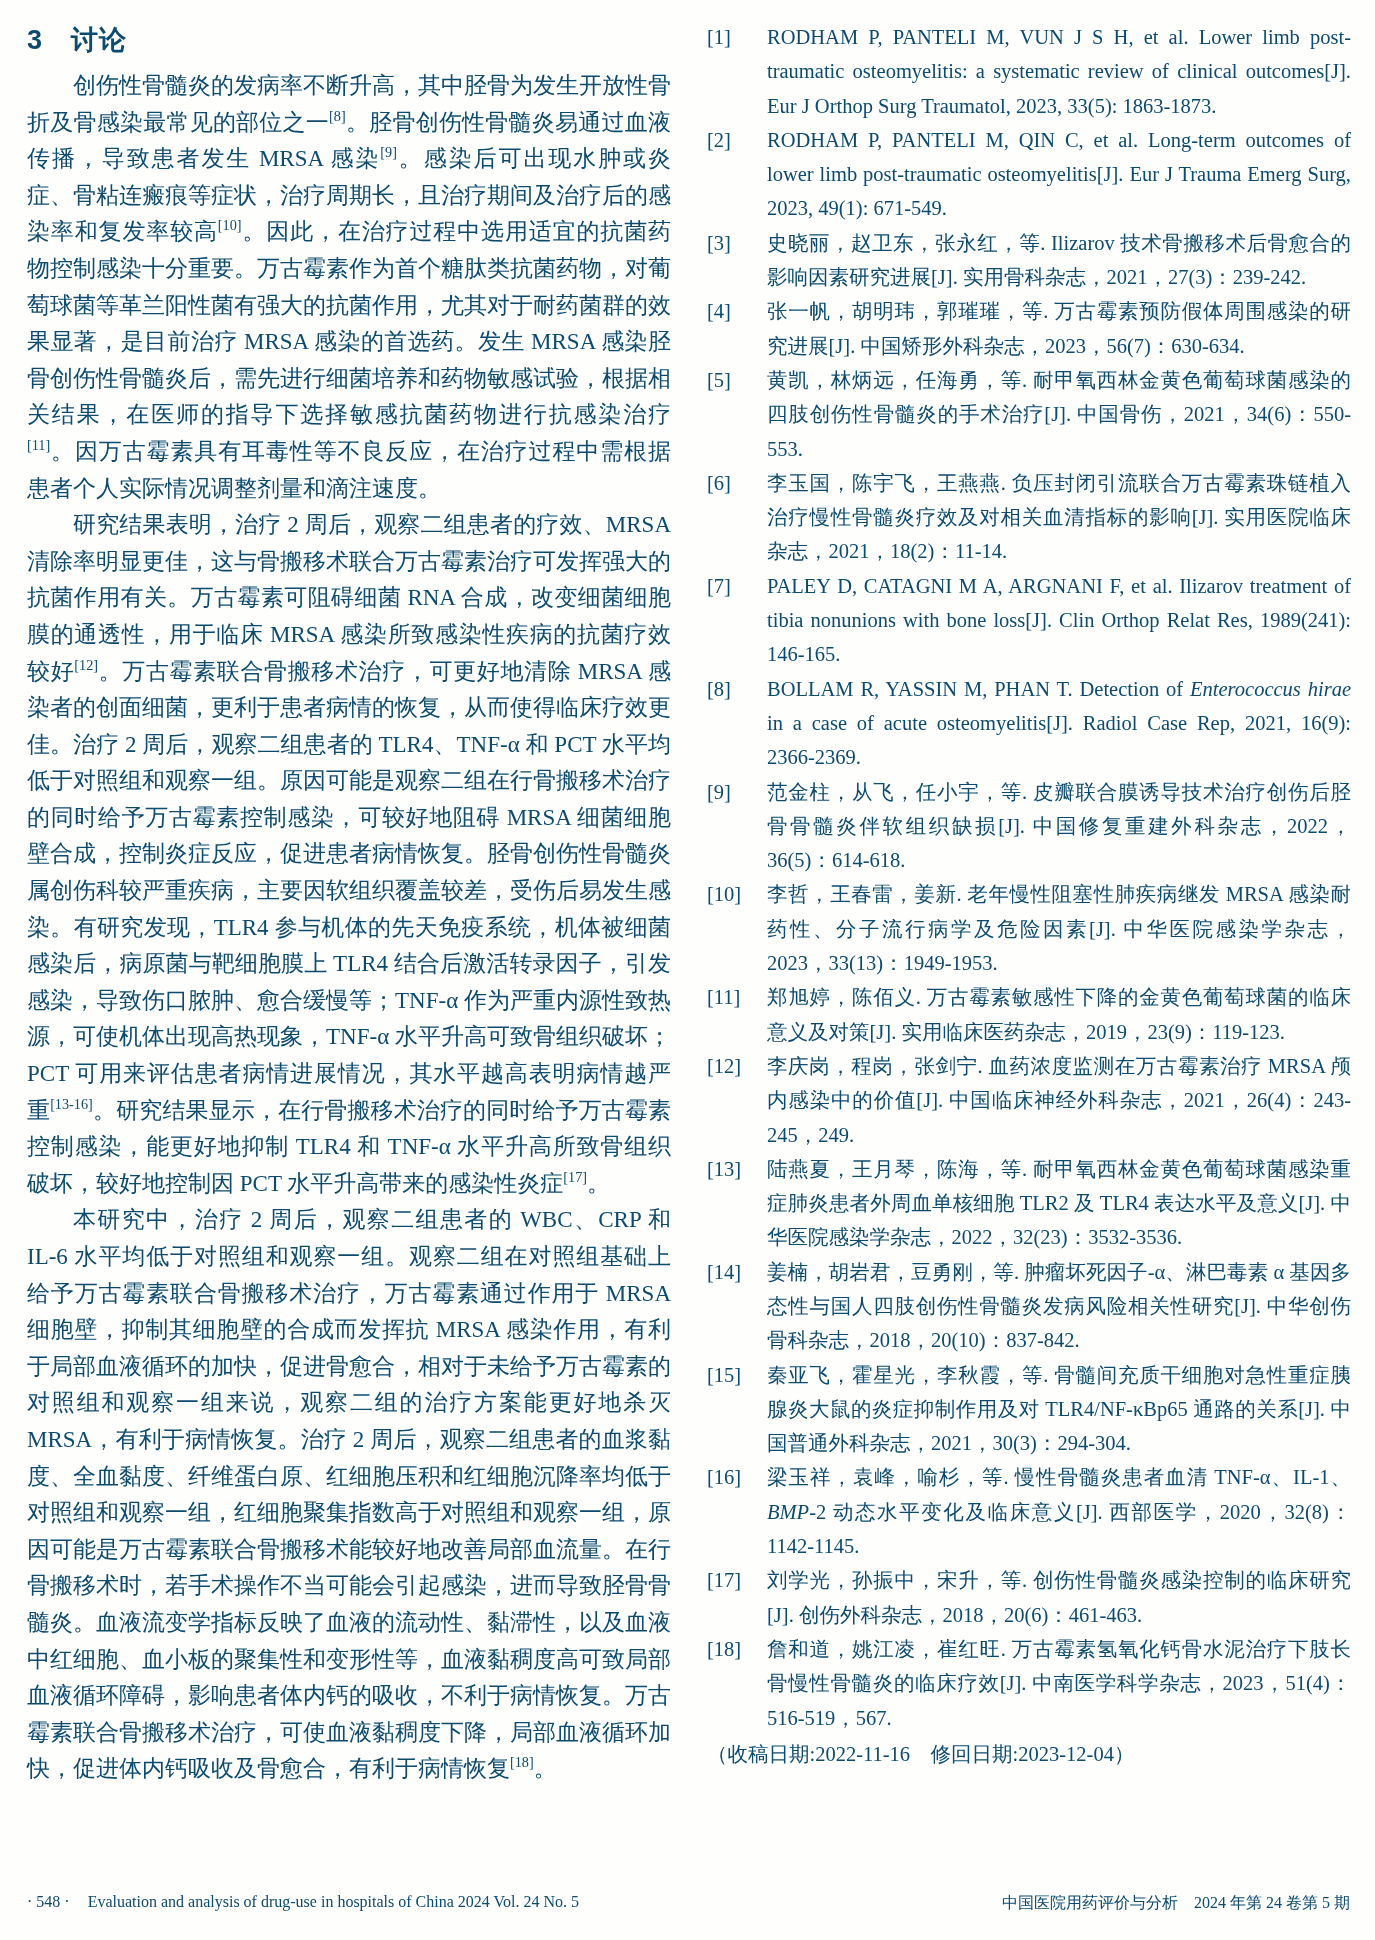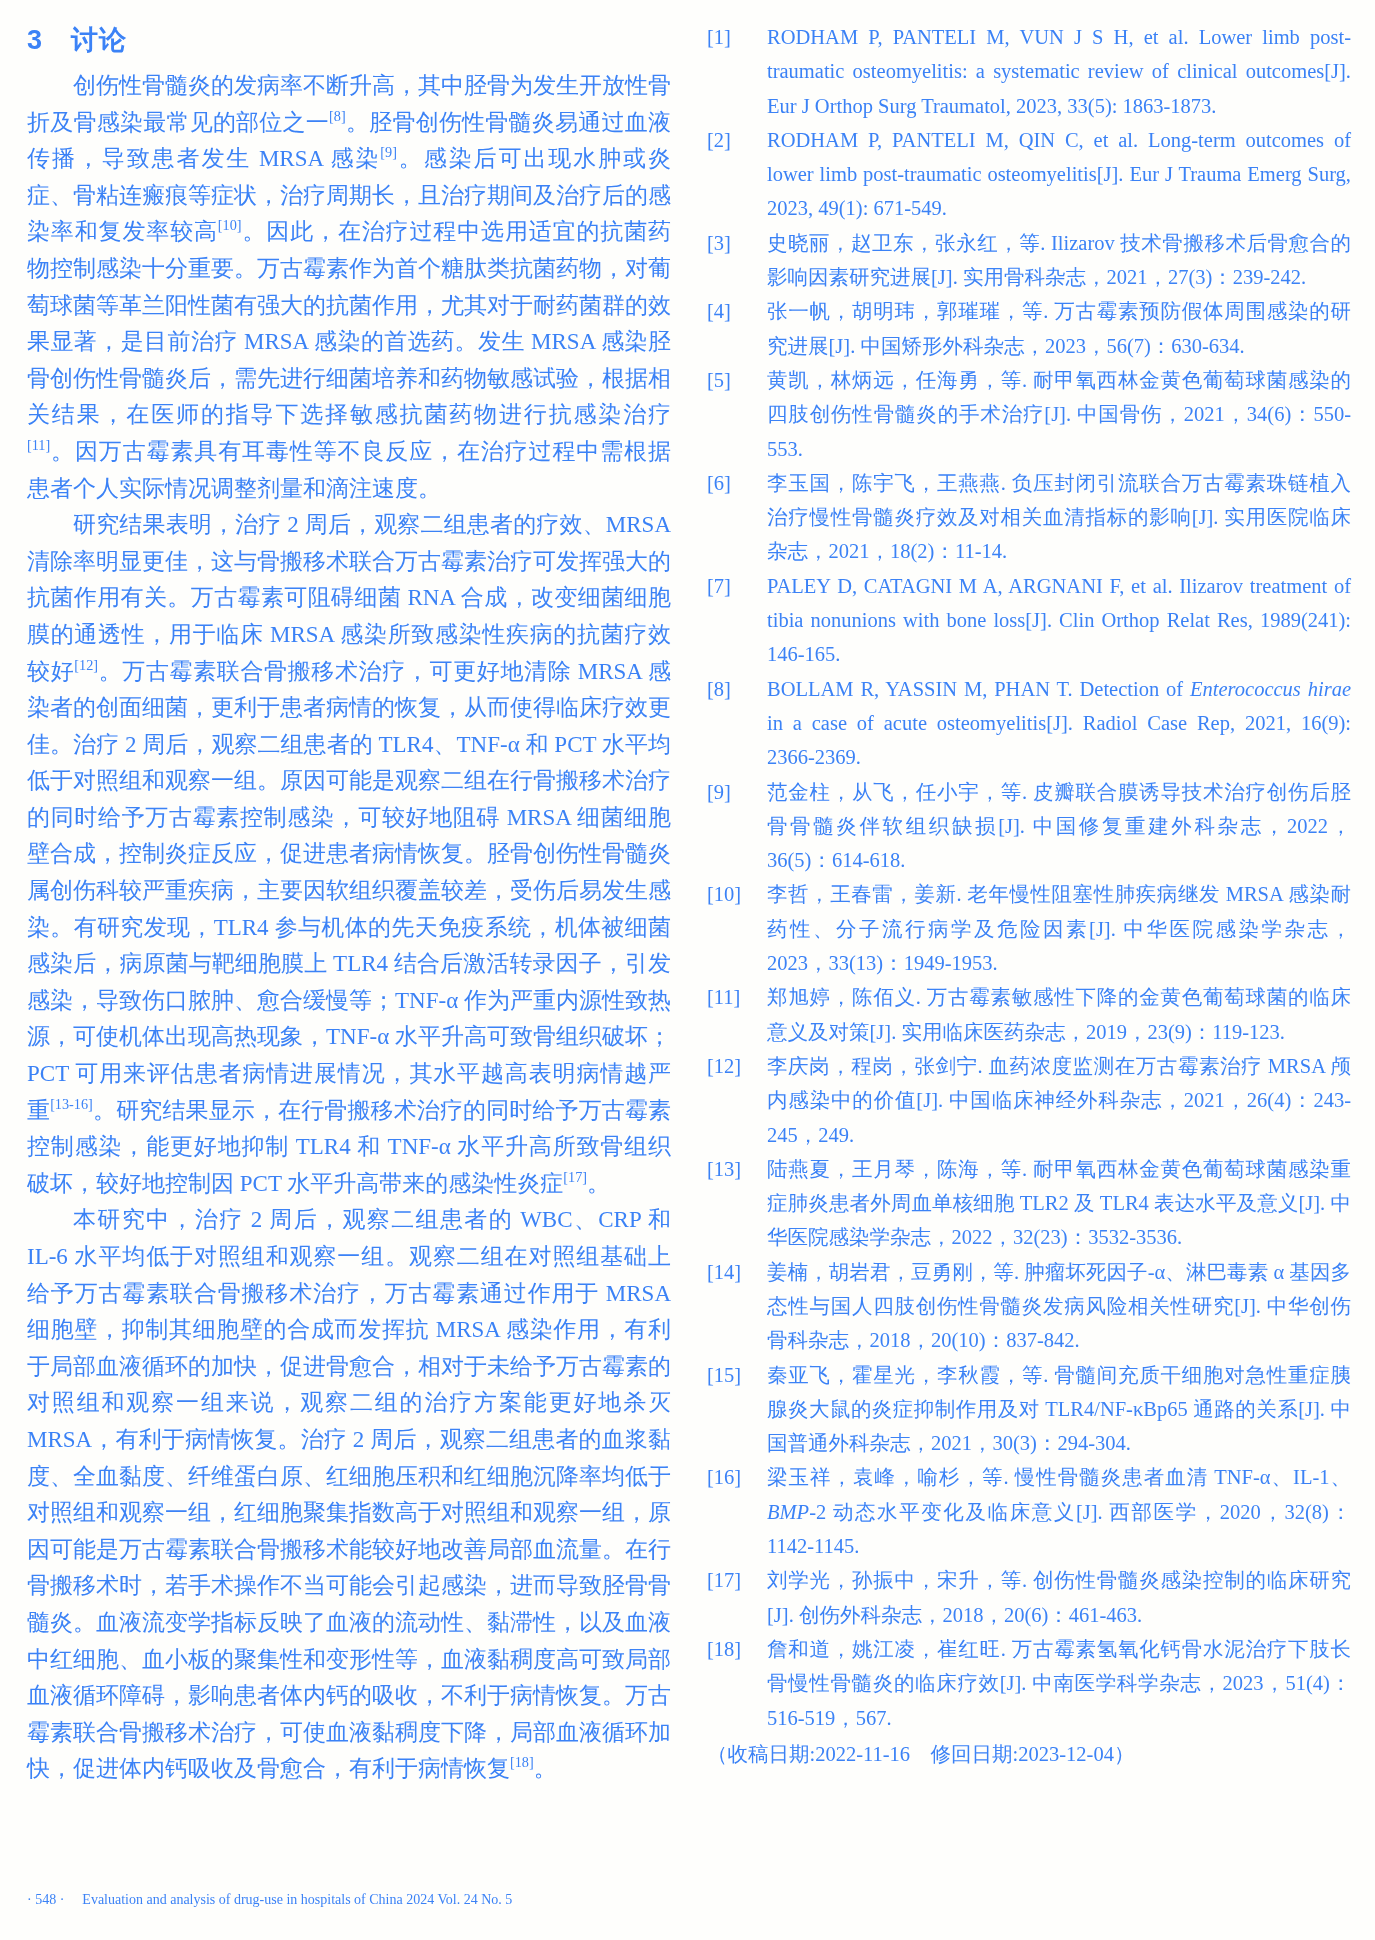--- a/index.html
+++ b/index.html
@@ -1,21 +1,21 @@
 <!DOCTYPE html>
 <html><head>
 <meta charset="utf-8">
 <style>
   * { margin:0; padding:0; box-sizing:border-box; }
   html, body { background:#e8e8e8; }
   .page {
     width:1375px; height:1940px; position:relative; margin:0 auto;
     background:#fefefc;
     font-family:"Liberation Serif","DejaVu Serif",serif;
-    color:#3b82f6;
+    color:#0c4a6e;
     overflow:hidden;
   }
   .columns {
     position:absolute; top:20px; left:27px;
     display:flex; gap:36px;
   }
   .col { width:644px; }
   .section-heading {
     font-family:"Liberation Sans","DejaVu Sans",sans-serif;
     font-size:27px; font-weight:bold; letter-spacing:1px;
@@ -33,23 +33,23 @@
     margin:10px 0 8px 0;
   }
   .ref-item { display:flex; font-size:20.5px; line-height:34.3px; }
   .ref-label { flex:0 0 60px; }
   .ref-text { flex:1; text-align:justify; word-break:break-word; }
   .ref-text i { font-style:italic; }
   .dates-line {
     font-size:20.5px; line-height:34px; text-align:left; margin-top:2px;
   }
   .footer {
-    position:absolute; left:27px; right:25px; bottom:32px;
+    position:absolute; left:27px; right:25px; bottom:26px;
     display:flex; justify-content:space-between; align-items:flex-start;
-    font-size:14px;
+    font-size:16px;
   }
   .footer-left { display:flex; gap:18px; align-items:baseline; }
 </style>
 </head>
 <body>
 
 <div class="page">
   <div class="columns">
 
     <div class="col">
@@ -137,14 +137,15 @@
       <div class="dates-line">（收稿日期:2022-11-16　修回日期:2023-12-04）</div>
     </div>
 
   </div>
 
   <div class="footer">
     <div class="footer-left">
       <span>· 548 ·</span>
       <span>Evaluation and analysis of drug-use in hospitals of China 2024 Vol. 24 No. 5</span>
     </div>
+    <div class="footer-right">中国医院用药评价与分析　2024 年第 24 卷第 5 期</div>
   </div>
 </div>
 
 </body></html>

